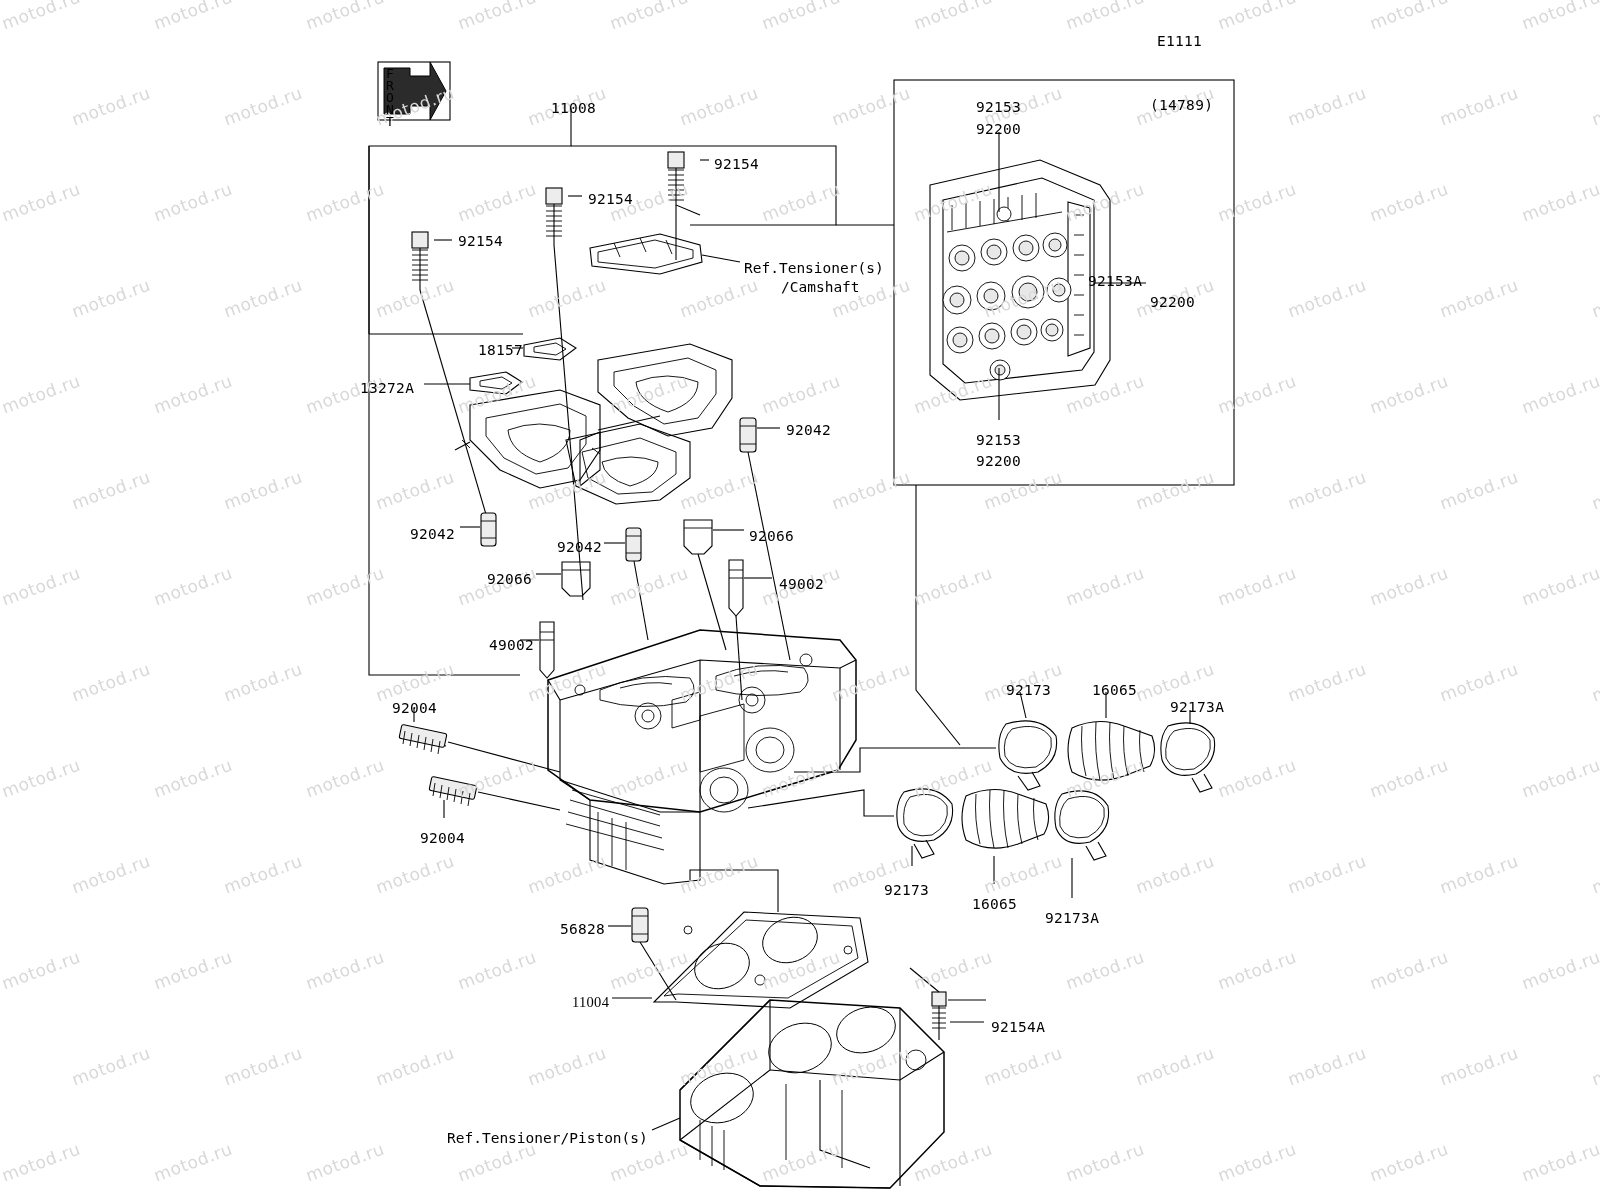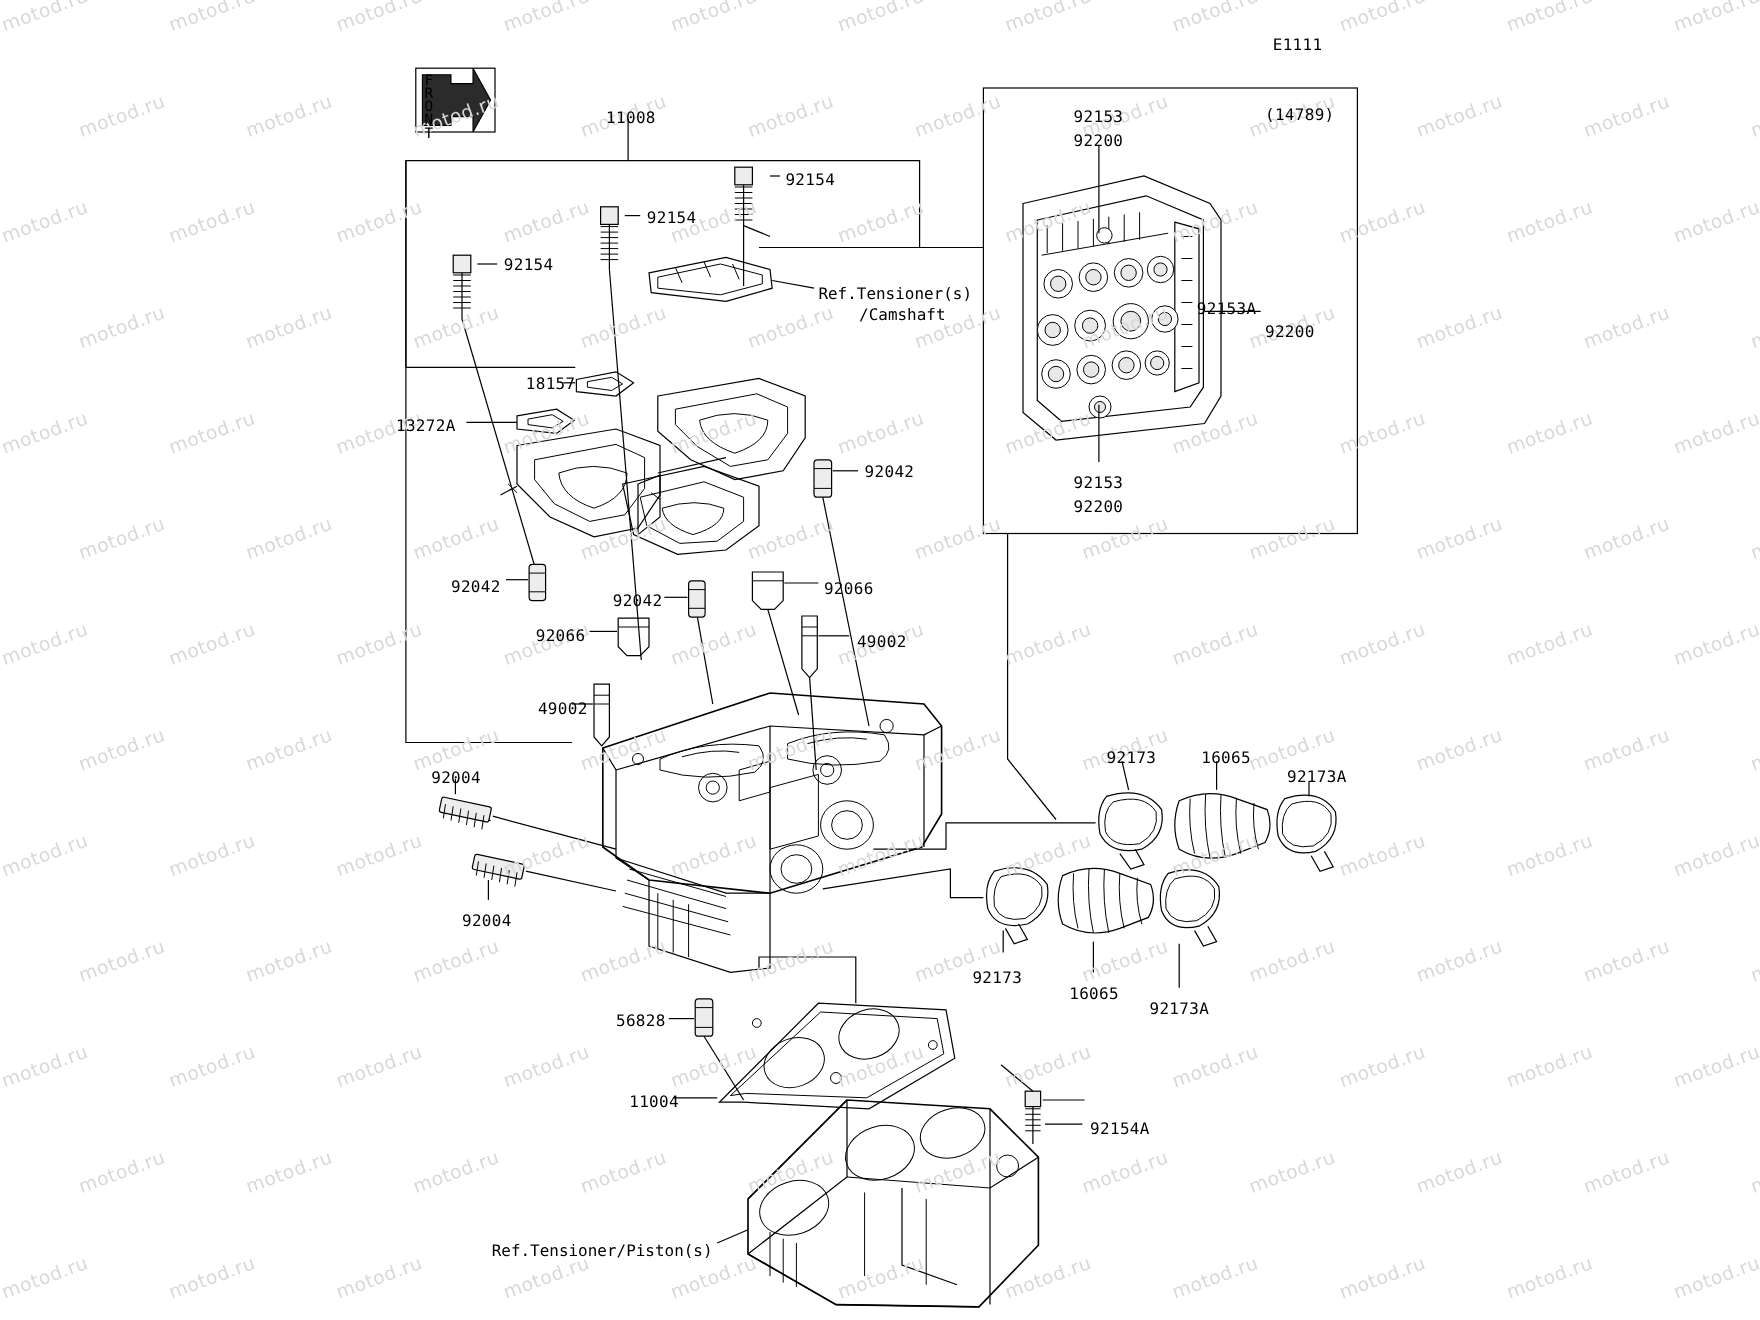--- a/index.html
+++ b/index.html
@@ -551,21 +551,21 @@
       <div class="lbl code" style="left: 786px; top: 421px;">92042</div>
       <div class="lbl code" style="left: 410px; top: 525px;">92042</div>
       <div class="lbl code" style="left: 557px; top: 538px;">92042</div>
       <div class="lbl code" style="left: 749px; top: 527px;">92066</div>
       <div class="lbl code" style="left: 487px; top: 570px;">92066</div>
       <div class="lbl code" style="left: 779px; top: 575px;">49002</div>
       <div class="lbl code" style="left: 489px; top: 636px;">49002</div>
       <div class="lbl code" style="left: 392px; top: 699px;">92004</div>
       <div class="lbl code" style="left: 420px; top: 829px;">92004</div>
       <div class="lbl code" style="left: 560px; top: 920px;">56828</div>
-      <div class="lbl code" style="left: 572px; top: 993px;">11004</div>
+      <div class="lbl code" style="left: 572px; top: 993px; font-family: Liberation Serif, serif;">11004</div>
       <div class="lbl code" style="left: 991px; top: 1018px;">92154A</div>
       <div class="lbl code" style="left: 1006px; top: 681px;">92173</div>
       <div class="lbl code" style="left: 1092px; top: 681px;">16065</div>
       <div class="lbl code" style="left: 1170px; top: 698px;">92173A</div>
       <div class="lbl code" style="left: 884px; top: 881px;">92173</div>
       <div class="lbl code" style="left: 972px; top: 895px;">16065</div>
       <div class="lbl code" style="left: 1045px; top: 909px;">92173A</div>
       <div class="lbl code" style="left: 976px; top: 98px;">92153</div>
       <div class="lbl code" style="left: 976px; top: 120px;">92200</div>
       <div class="lbl code" style="left: 1088px; top: 272px;">92153A</div>

